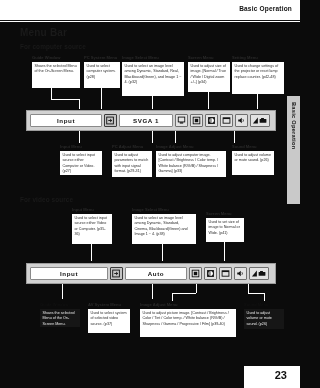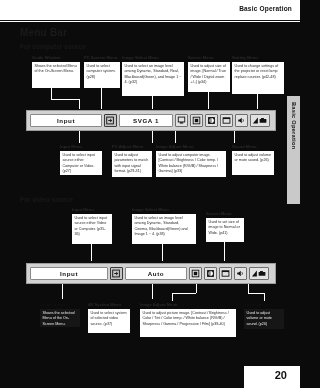--- a/index.html
+++ b/index.html
@@ -308,15 +308,15 @@
   <div class="clabel" style="left:88px;top:303px;">AV System Menu</div>
   <div class="cbox" style="left:88px;top:309px;width:42px;height:24px;">Used to select system of selected video source. (p37)</div>
 
   <div class="clabel" style="left:140px;top:303px;">Image Adjust Menu</div>
   <div class="cbox" style="left:140px;top:309px;width:96px;height:28px;">Used to adjust picture image. [Contrast / Brightness / Color / Tint / Color temp. / White balance (R/G/B) / Sharpness / Gamma / Progressive / Film]  (p39-40)</div>
 
   <div class="clabel white" style="left:244px;top:303px;">Sound Menu</div>
   <div class="cbox" style="left:244px;top:309px;width:40px;height:20px;background:#161616;color:#e9e9e9;">Used to adjust volume or mute sound. (p26)</div>
 
   <div class="footer-bar"></div>
-  <div class="footer-num">20</div>
+  <div class="footer-num">23</div>
 
 </div>
 
 </body></html>

